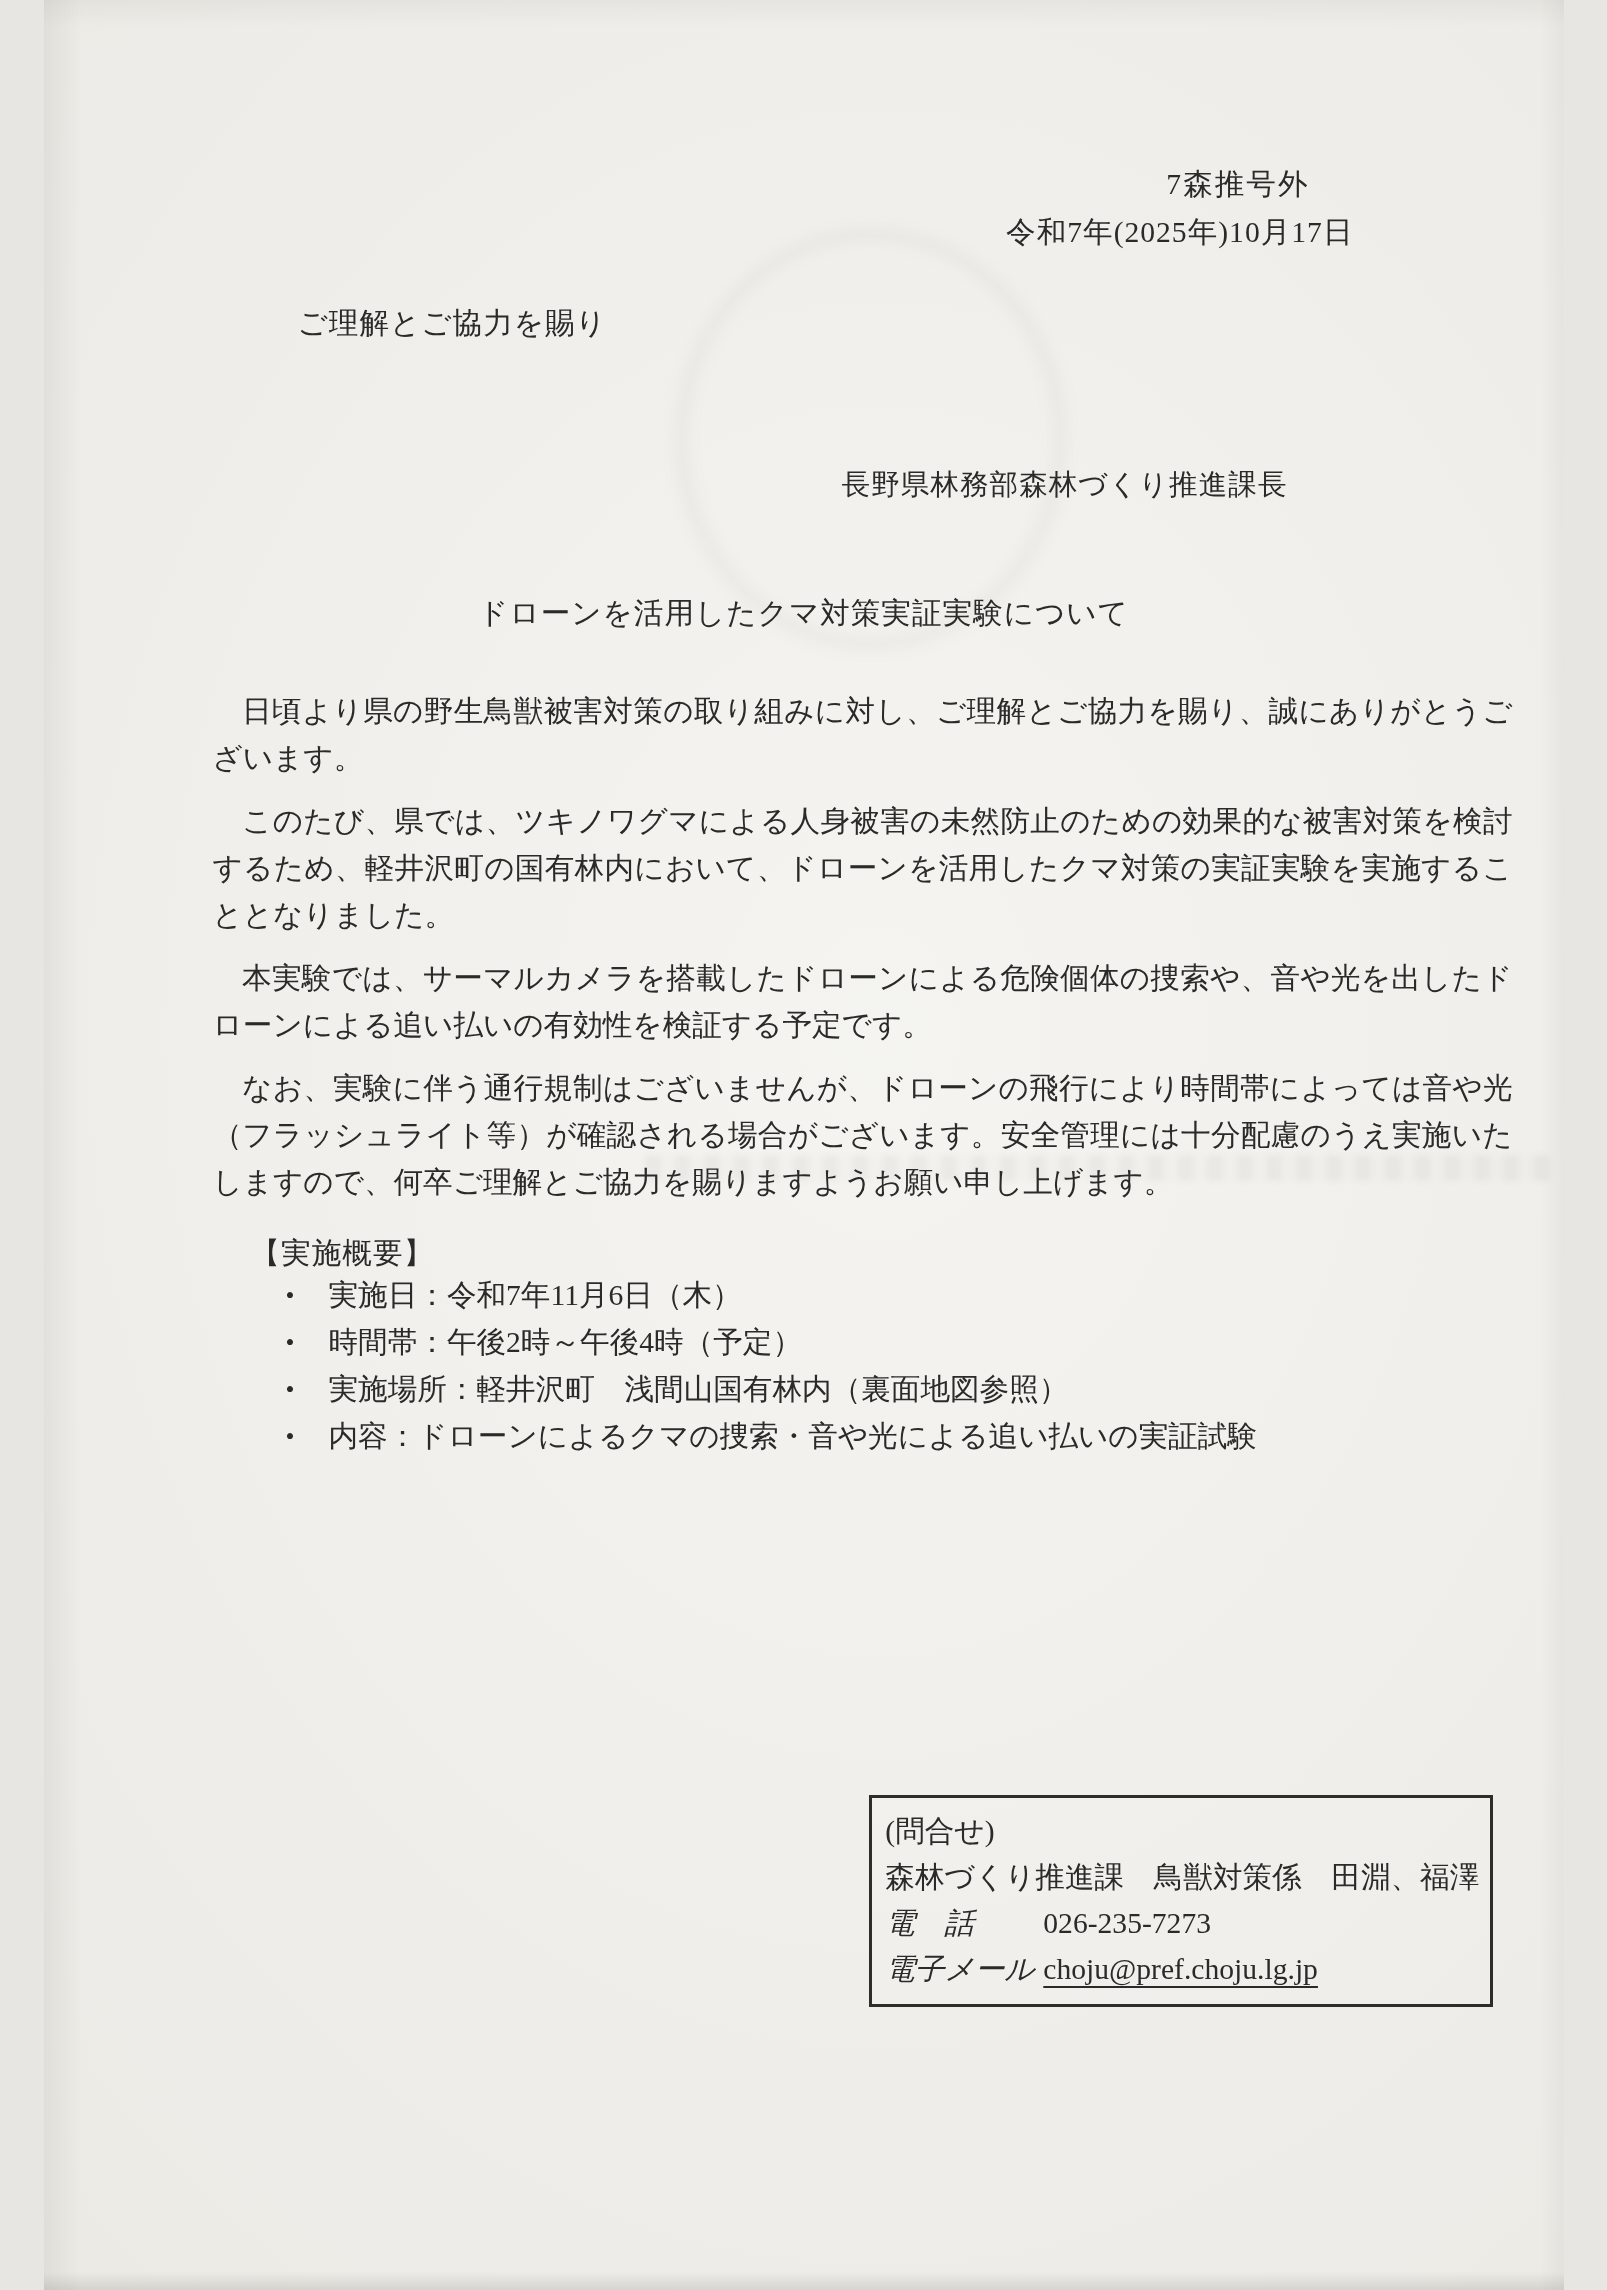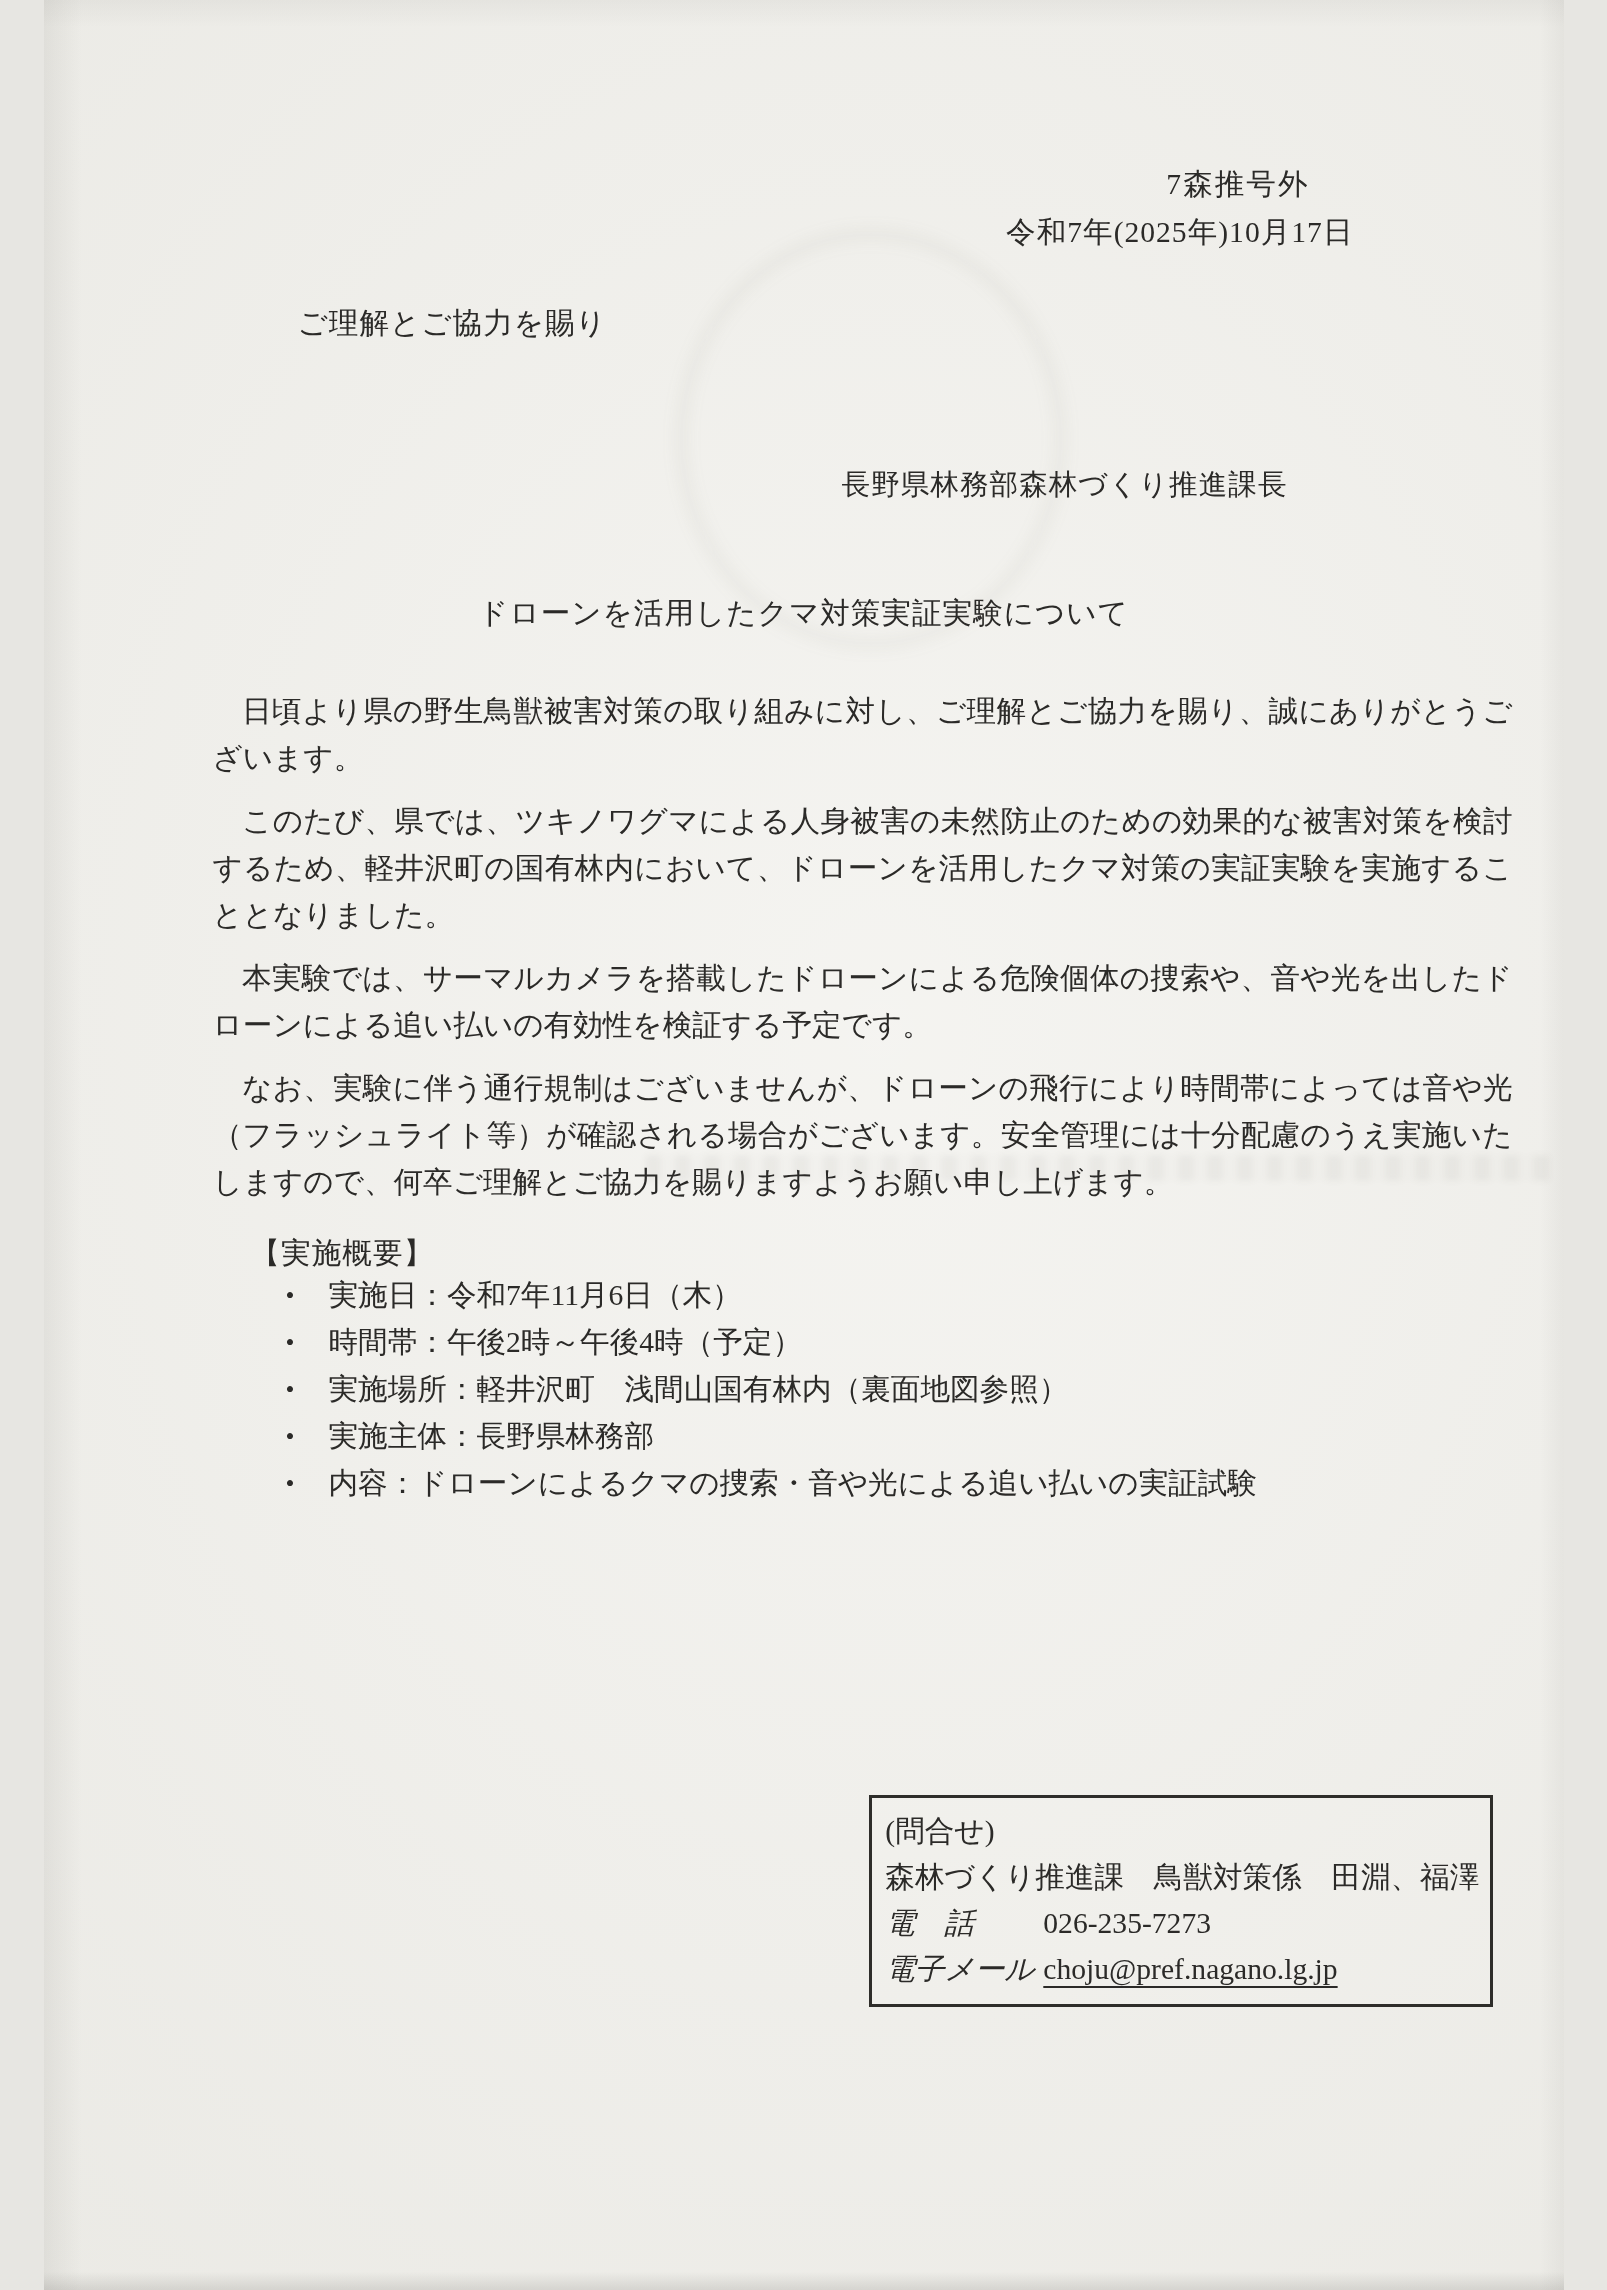--- a/index.html
+++ b/index.html
@@ -157,32 +157,29 @@
     <li>
       <span class="bullet">•</span><span>実施日：令和7年11月6日（木）</span>
     </li>
     <li>
       <span class="bullet">•</span><span>時間帯：午後2時～午後4時（予定）</span>
     </li>
     <li>
       <span class="bullet">•</span><span>実施場所：軽井沢町　浅間山国有林内（裏面地図参照）</span>
     </li>
     <li>
-      <span class="bullet">•</span><span>実施主体：長野県林務部</span>
-    </li>
-    <li>
       <span class="bullet">•</span><span>内容：ドローンによるクマの捜索・音や光による追い払いの実証試験</span>
     </li>
   </ul>
 
   <div class="contact-box">
     <div class="c-row">(問合せ)</div>
     <div class="c-row">森林づくり推進課　鳥獣対策係　田淵、福澤</div>
     <div class="c-row">
       <span class="c-label">電　話</span><span>026-235-7273</span>
     </div>
     <div class="c-row">
-      <span class="c-label">電子メール</span><span class="email">choju@pref.nagano.lg.jp</span>
+      <span class="c-label">電子メール</span><span class="email">choju@pref.choju.lg.jp</span>
     </div>
   </div>
 
 </div>
 
 
 </body></html>

